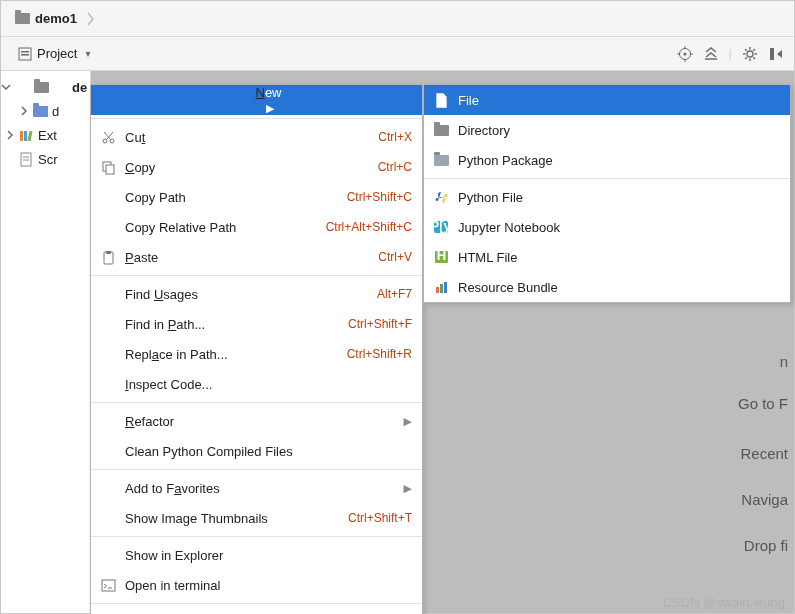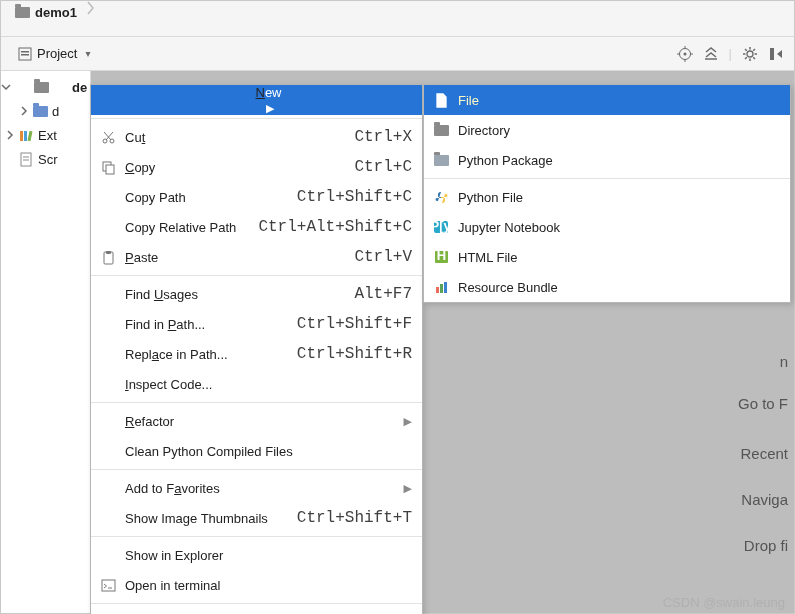--- a/index.html
+++ b/index.html
@@ -1,18 +1,18 @@
 <!DOCTYPE html>
 <html><head>
 <meta charset="utf-8">
 <style>
   * { margin: 0; padding: 0; box-sizing: border-box; font-family: "Segoe UI", Arial, sans-serif; font-size: 13px; color: #222; }
   body { width: 795px; height: 614px; overflow: hidden; background: #fff; position: relative; }
   .app { width: 795px; height: 614px; border: 1px solid #c9c9c9; background: #fff; display: flex; flex-direction: column; }
-  .crumb-bar { height: 36px; border-bottom: 1px solid #d9d9d9; display: flex; align-items: flex-start; padding: 0 8px; gap: 4px; background: #f5f5f5; }
+  .crumb-bar { height: 36px; border-bottom: 1px solid #d9d9d9; display: flex; align-items: center; padding: 0 8px; gap: 4px; background: #f5f5f5; }
   .crumb-item { display: flex; align-items: center; gap: 5px; padding: 4px 6px; }
   .crumb-sep { width: 8px; height: 14px; }
   .toolbar { height: 34px; border-bottom: 1px solid #d9d9d9; display: flex; align-items: center; padding: 0 10px; background: #f5f5f5;}
   .tool-btn { padding: 4px 6px; display: flex; align-items: center; gap: 4px; }
   .tool-gap { flex: 1 1 auto; }
   .tool-icons { display: flex; gap: 10px; align-items: center; }
   .body-row { flex: 1 1 auto; display: flex; overflow: hidden; }
   .sidebar { width: 90px; border-right: 1px solid #d9d9d9; background: #fff; padding-top: 4px;}
   .tree-row { display: flex; align-items: center; height: 24px; gap: 4px; padding-left: 4px;}
   .main { flex: 1 1 auto; background: #bdbdbd; position: relative; }
@@ -22,21 +22,21 @@
   .hint.h2 { top: 360px; text-align: right; }
   .hint.h3 { top: 406px; }
   .hint.h4 { top: 452px; }
   .context-menu { position: absolute; left: 90px; top: 84px; width: 333px; background: #fff; border: 1px solid #b5b5b5; box-shadow: 2px 2px 6px rgba(0,0,0,0.15); z-index: 10;}
   .menu-item { display:flex; align-items:center; height: 30px; padding: 0 10px 0 34px; position: relative; }
   .menu-item.highlight { background: #2675d6; color: #fff; flex-direction: column; }
   .menu-item.highlight .shortcut, .menu-item.highlight .label, .menu-item.highlight .sub-arrow { color:#fff; }
   .menu-item.sep { height: 1px; padding: 0; margin: 3px 0; background: #e3e3e3; }
   .label { flex: 1 1 auto; }
   .label u { text-decoration: underline; }
-  .shortcut { color: #404040; font-size: 16px; font-family: Liberation Mono, monospace; }
+  .shortcut { color: #c2410c; font-size: 12px; }
   .sub-arrow { color: #8a8a8a; width: 12px; text-align: right; font-size: 11px;}
   .mi-icon { position: absolute; left: 8px; width: 18px; display:flex; align-items:center; justify-content:center; }
   .submenu { position: absolute; left: 423px; top: 84px; width: 368px; background: #fff; border: 1px solid #b5b5b5; box-shadow: 2px 2px 6px rgba(0,0,0,0.15); z-index: 11;}
   .sub-item { display:flex; align-items:center; height: 30px; padding: 0 12px 0 34px; position: relative; }
   .sub-item.highlight { background: #2675d6; color: #fff; }
   .sub-item.highlight .label, .sub-item.highlight .shortcut { color: #fef9c3; }
   .watermark { position: absolute; right: 10px; bottom: 4px; color: #b0b0b0; font-size: 13px; z-index: 30;}
   
   .folder-ic { display:inline-block; width:15px; height:11px; background:#8a8a8a; border-radius: 1px; position: relative; }
   .folder-ic:before { content:""; position:absolute; left:0; top:-3px; width:6px; height:3px; background:#8a8a8a; border-radius:1px 1px 0 0;}

